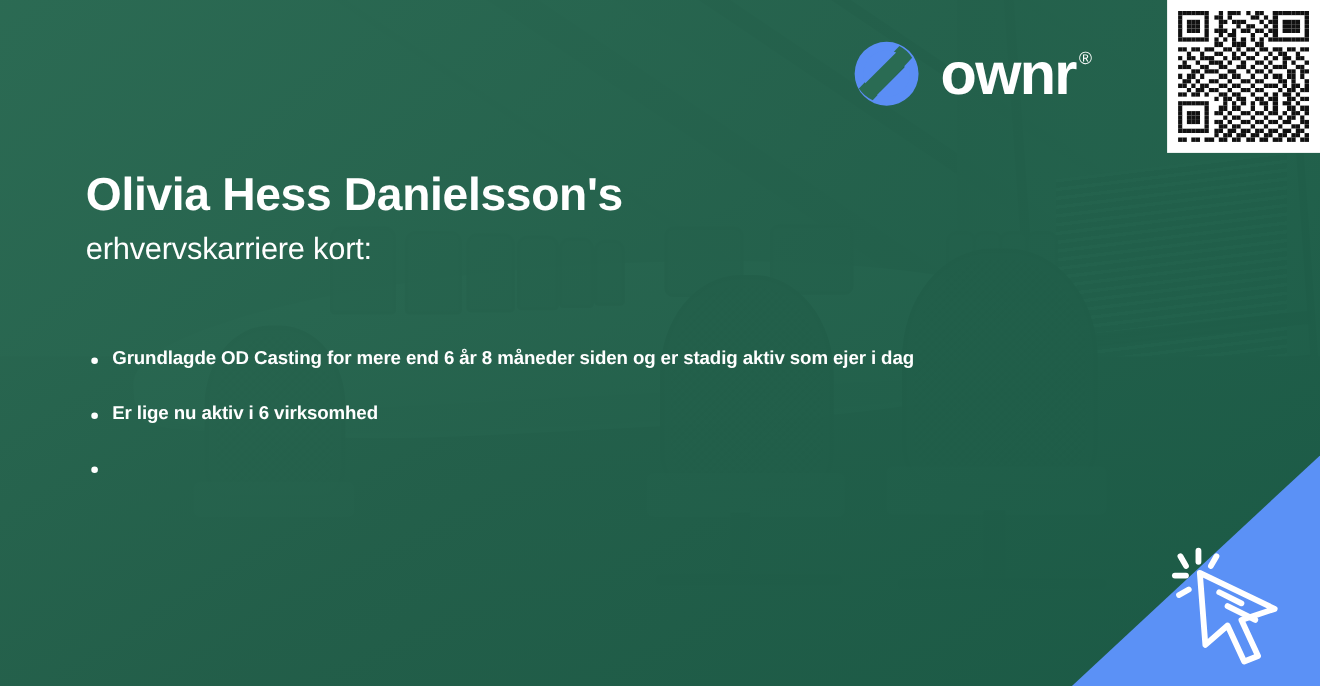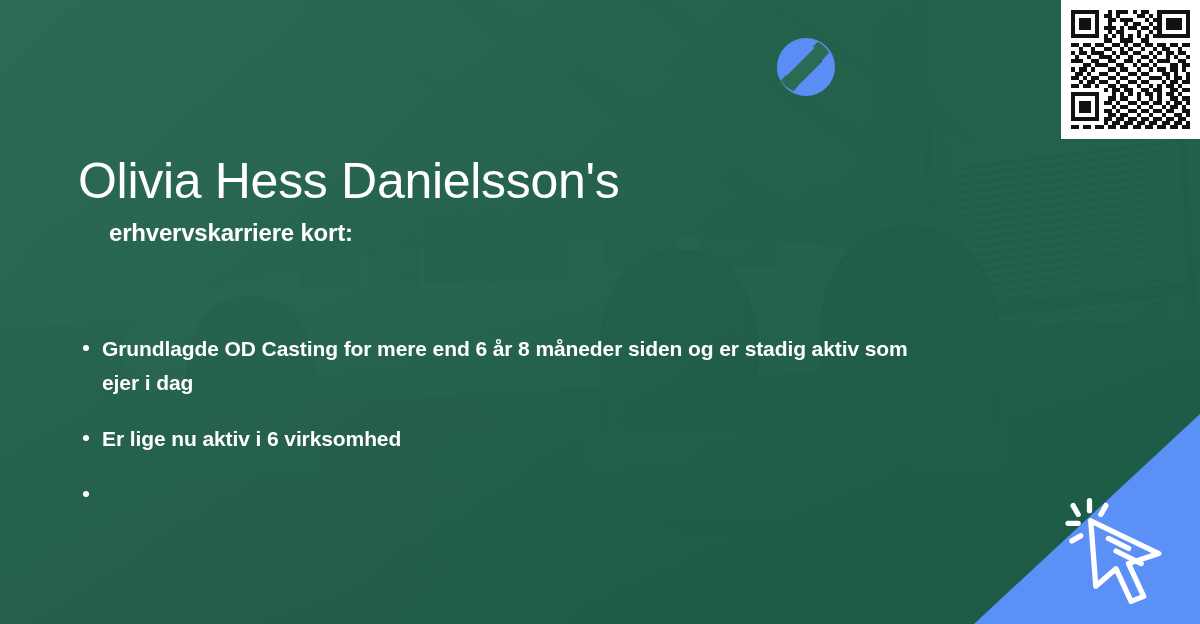--- a/index.html
+++ b/index.html
@@ -235,56 +235,54 @@
 
   
   .headline {
     position: absolute;
     left: 78px;
     top: 152px;
     width: 820px;
     color: #ffffff;
   }
   .headline .l1 {
-    font-size: 50px;
-    font-weight: 400;
+    font-size: 42px;
+    font-weight: 700;
     line-height: 1.18;
     letter-spacing: -0.3px;
     display: block;
   }
   .headline .l2 {
-    font-size: 24px;
-    font-weight: 700;
+    font-size: 28px;
+    font-weight: 400;
     line-height: 1.3;
     letter-spacing: -0.2px;
     display: block;
     margin-top: 6px;
-    margin-left: 31px;
   }
 
   
   .facts {
     position: absolute;
     left: 80px;
     top: 312px;
     width: 860px;
     list-style: none;
     margin: 0;
     padding: 0;
     color: #ffffff;
   }
   .facts li {
     position: relative;
     padding-left: 22px;
-    font-size: 21px;
+    font-size: 17px;
     font-weight: 700;
     line-height: 1.62;
     margin-bottom: 22px;
     letter-spacing: -0.1px;
-    margin-top: 20px;
   }
   .facts li:last-child { margin-bottom: 0; }
   .facts li .dot {
     position: absolute;
     left: 3px;
     top: 13px;
     width: 6px;
     height: 6px;
     border-radius: 50%;
     background: #ffffff;
@@ -372,20 +370,24 @@
   <div class="tint2"></div>
 
   <div class="logo">
     <svg class="logo-mark" viewBox="0 0 64 64" aria-hidden="true">
       <path d="M32 2A30 30 0 1 0 32 62 30 30 0 1 0 32 2Z
                M32 14a18 18 0 1 1 0 36 18 18 0 0 1 0-36Z" fill="#5b8ef5" fill-rule="evenodd"></path>
       <path d="M6 46 L44 6 A30 30 0 0 1 56 17 L19 57 A30 30 0 0 1 6 46 Z" fill="#2a6b53"></path>
       <path d="M12 41 A22 22 0 0 1 41 12 Z" fill="#5b8ef5"></path>
       <path d="M52 23 A22 22 0 0 1 23 52 Z" fill="#5b8ef5"></path>
     </svg>
+    <div class="logo-text">
+      <span class="logo-word">ownr</span>
+      <span class="logo-reg">®</span>
+    </div>
   </div>
 
   <div class="qr-wrap">
     <div class="qr" id="qr">
         <i class="on"></i>
         <i class="on"></i>
         <i class="on"></i>
         <i class="on"></i>
         <i class="on"></i>
         <i class="on"></i>

